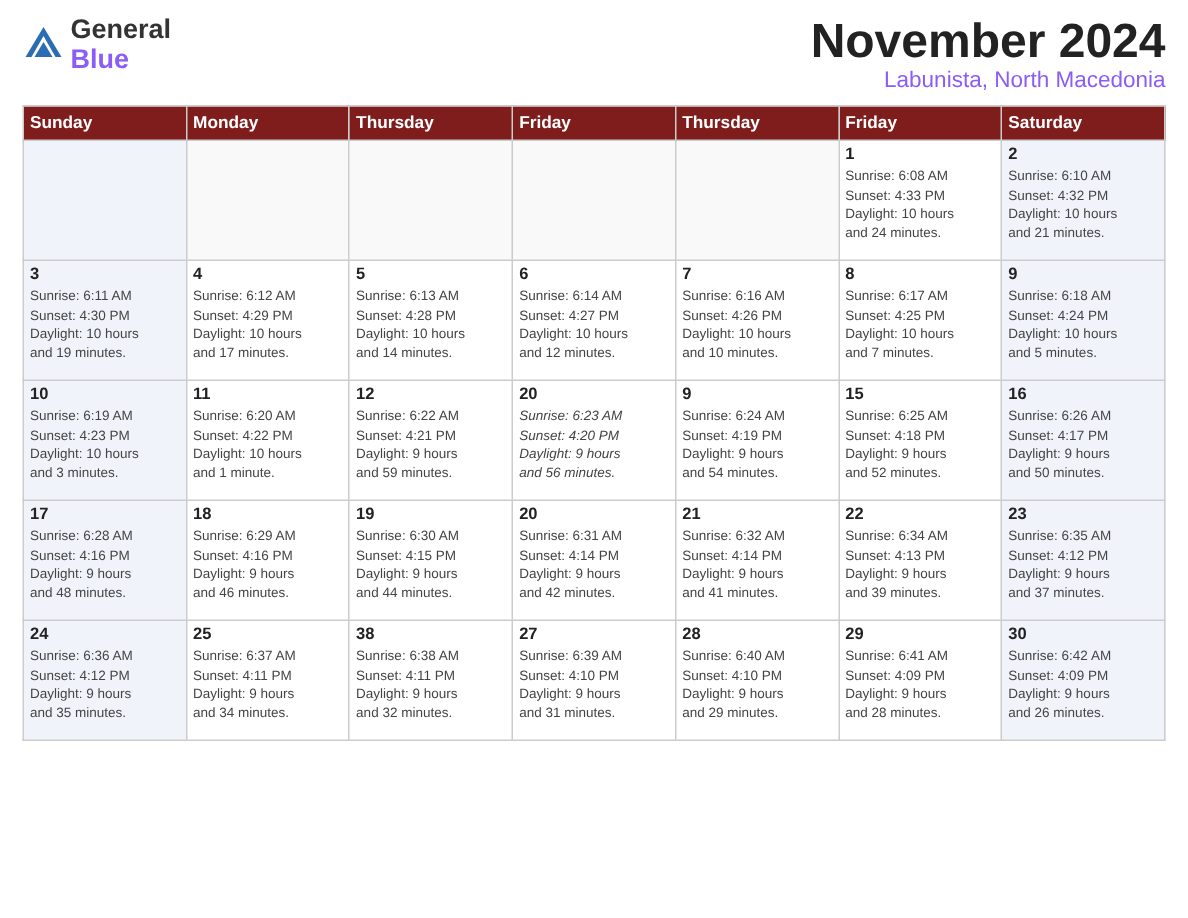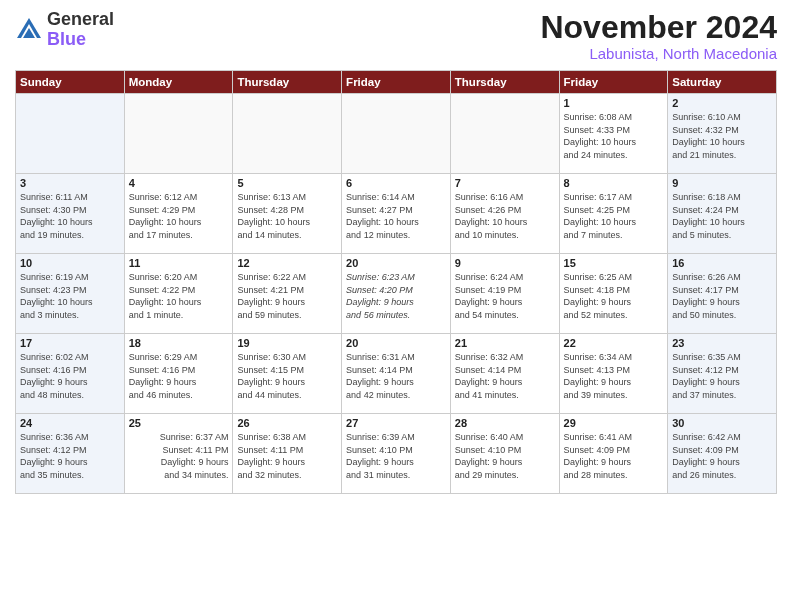--- a/index.html
+++ b/index.html
@@ -247,21 +247,21 @@
             <span class="day-num">16</span>
             <div class="day-info" style="white-space: pre-line;">Sunrise: 6:26 AM
 Sunset: 4:17 PM
 Daylight: 9 hours
 and 50 minutes.</div>
           </td>
         </tr>
         <tr>
           <td class="weekend">
             <span class="day-num">17</span>
-            <div class="day-info" style="white-space: pre-line;">Sunrise: 6:02 AM
+            <div class="day-info" style="white-space: pre-line;">Sunrise: 6:28 AM
 Sunset: 4:16 PM
 Daylight: 9 hours
 and 48 minutes.</div>
           </td>
           <td>
             <span class="day-num">18</span>
             <div class="day-info" style="white-space: pre-line;">Sunrise: 6:29 AM
 Sunset: 4:16 PM
 Daylight: 9 hours
 and 46 minutes.</div>
@@ -305,27 +305,27 @@
         <tr>
           <td class="weekend">
             <span class="day-num">24</span>
             <div class="day-info" style="white-space: pre-line;">Sunrise: 6:36 AM
 Sunset: 4:12 PM
 Daylight: 9 hours
 and 35 minutes.</div>
           </td>
           <td>
             <span class="day-num">25</span>
-            <div class="day-info" style="white-space: pre-line; text-align: right;">Sunrise: 6:37 AM
+            <div class="day-info" style="white-space: pre-line;">Sunrise: 6:37 AM
 Sunset: 4:11 PM
 Daylight: 9 hours
 and 34 minutes.</div>
           </td>
           <td>
-            <span class="day-num">26</span>
+            <span class="day-num">38</span>
             <div class="day-info" style="white-space: pre-line;">Sunrise: 6:38 AM
 Sunset: 4:11 PM
 Daylight: 9 hours
 and 32 minutes.</div>
           </td>
           <td>
             <span class="day-num">27</span>
             <div class="day-info" style="white-space: pre-line;">Sunrise: 6:39 AM
 Sunset: 4:10 PM
 Daylight: 9 hours

